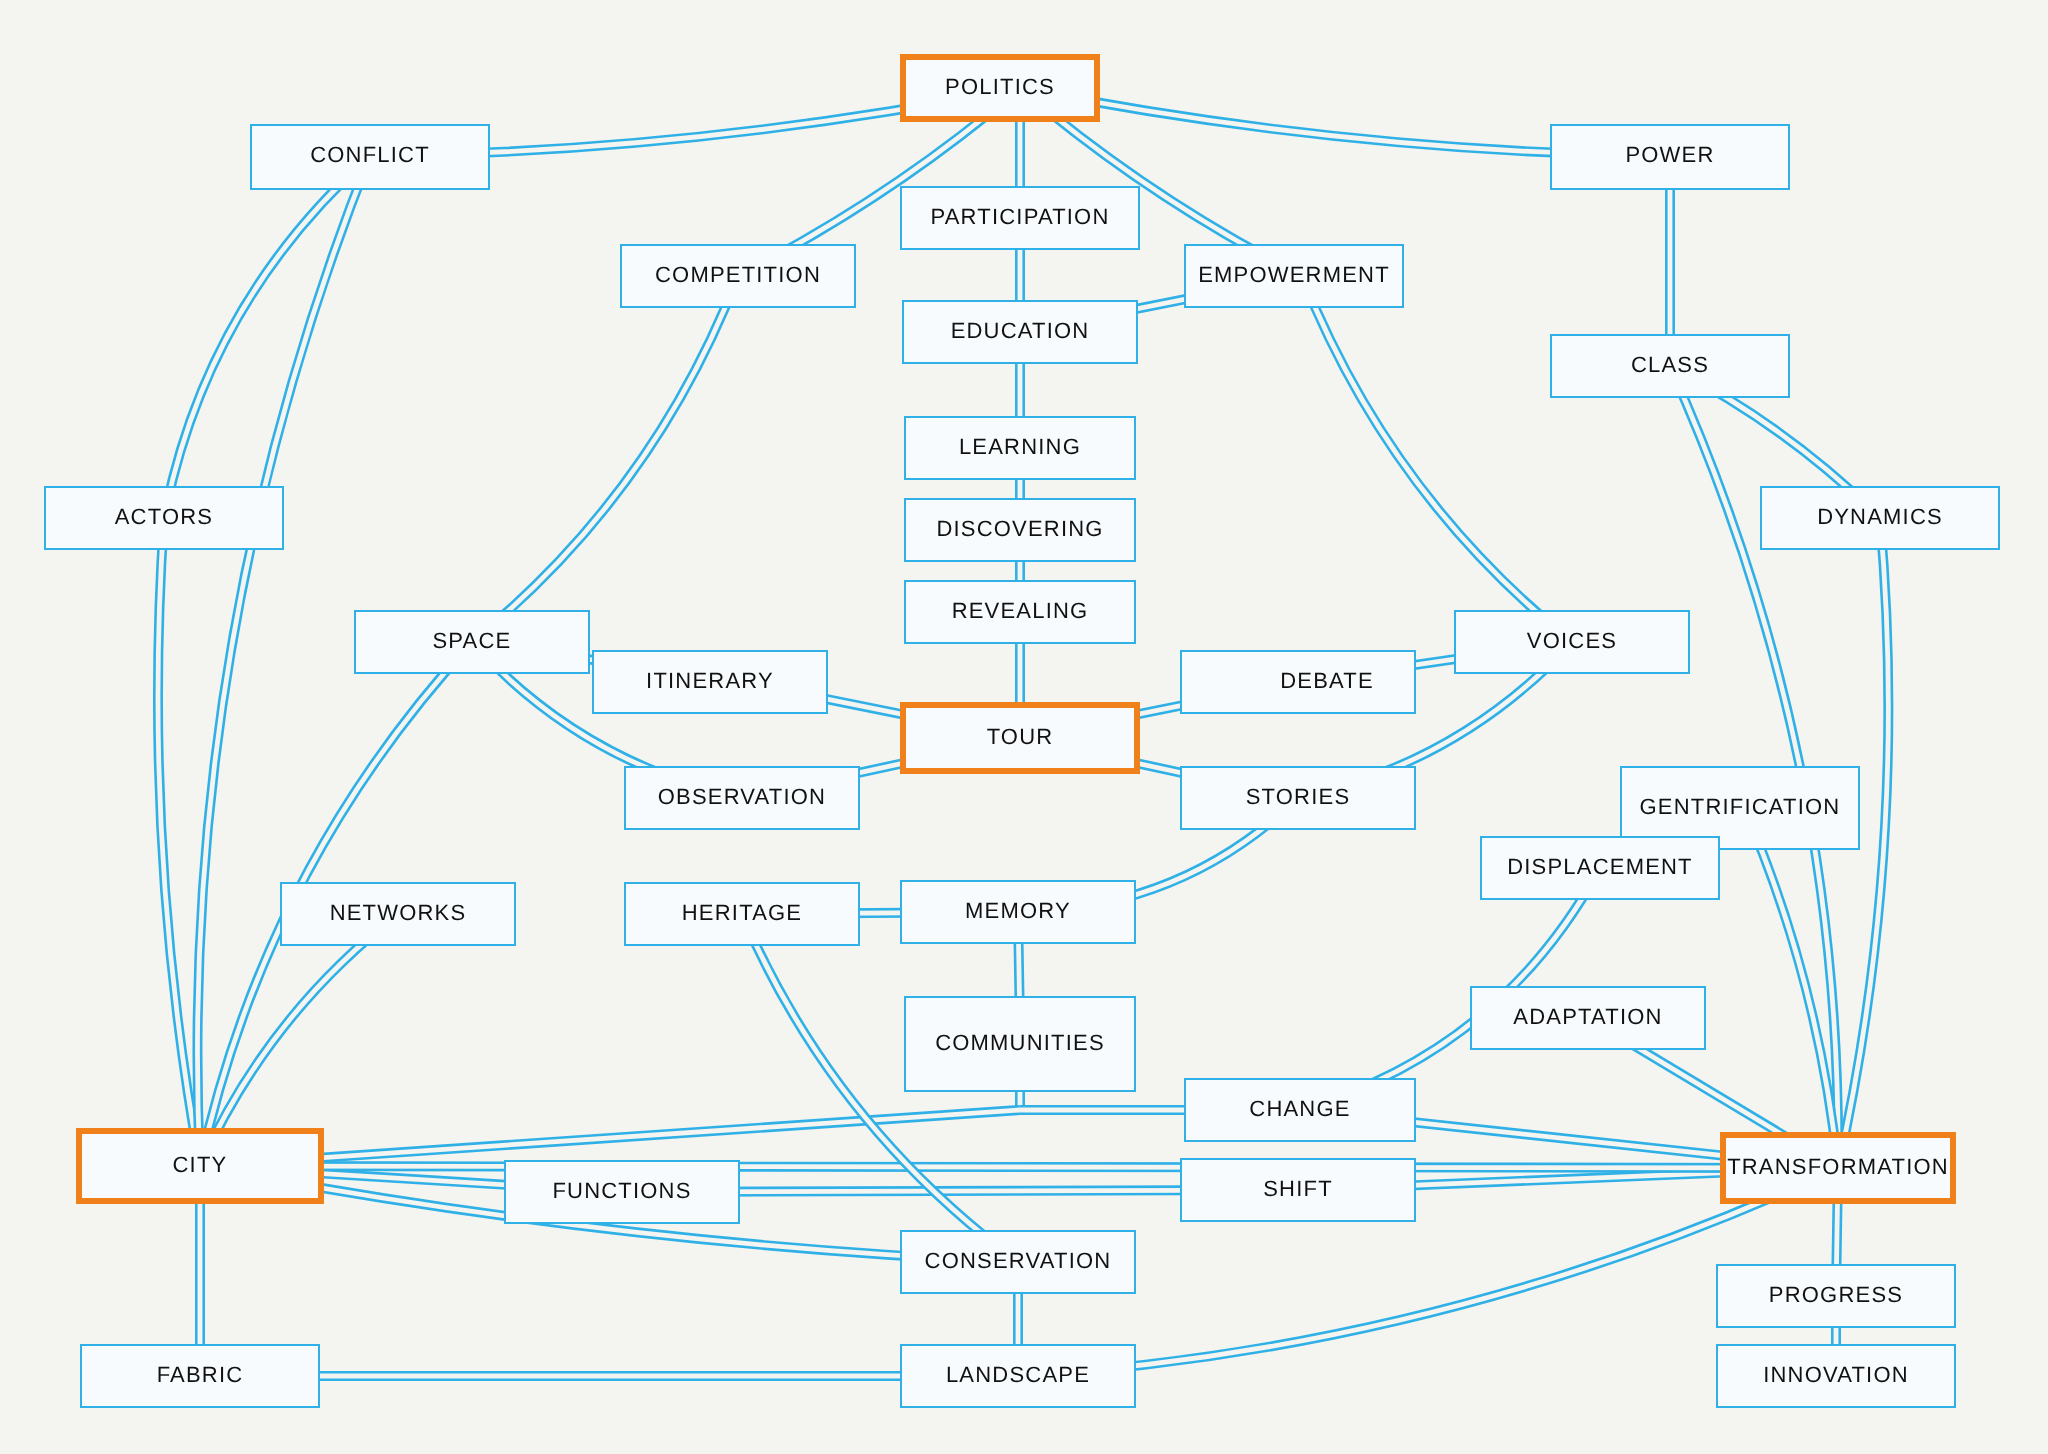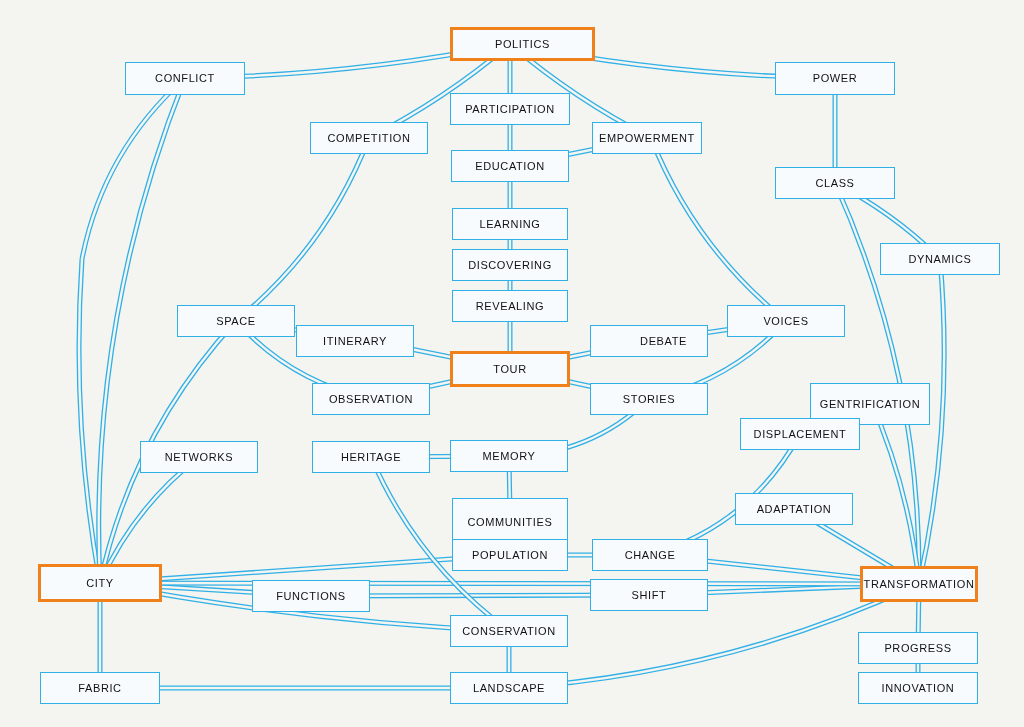--- a/index.html
+++ b/index.html
@@ -137,21 +137,21 @@
       <path d="M 509 688 Q 723.8348726468788 674.772094088657 919 584" fill="none" stroke="#2fb0e6" stroke-width="5"></path>
       <path d="M 509 688 Q 723.8348726468788 674.772094088657 919 584" fill="none" stroke="#f4f4f1" stroke-width="2.4"></path>
       <path d="M 509 631 Q 509 659.5 509 688" fill="none" stroke="#2fb0e6" stroke-width="5"></path>
       <path d="M 509 631 Q 509 659.5 509 688" fill="none" stroke="#f4f4f1" stroke-width="2.4"></path>
       <path d="M 371 457 Q 416.49506962731397 562.6418413300613 509 631" fill="none" stroke="#2fb0e6" stroke-width="5"></path>
       <path d="M 371 457 Q 416.49506962731397 562.6418413300613 509 631" fill="none" stroke="#f4f4f1" stroke-width="2.4"></path>
       <path d="M 100 583 Q 302.75160812918983 621.8977557325285 509 631" fill="none" stroke="#2fb0e6" stroke-width="5"></path>
       <path d="M 100 583 Q 302.75160812918983 621.8977557325285 509 631" fill="none" stroke="#f4f4f1" stroke-width="2.4"></path>
     </svg>
   <div id="node-layer">
-      <div class="node primary" style="left: 450px; top: 27px; width: 145px; height: 34px;">
+      <div class="node primary" style="left: 450px; top: 27px; width: 100px; height: 34px;">
         <span>POLITICS</span>
       </div>
       <div class="node" style="left: 125px; top: 61.5px; width: 120px; height: 33px;">
         <span>CONFLICT</span>
       </div>
       <div class="node" style="left: 775px; top: 61.5px; width: 120px; height: 33px;">
         <span>POWER</span>
       </div>
       <div class="node" style="left: 450px; top: 93px; width: 120px; height: 32px;">
         <span>PARTICIPATION</span>
@@ -164,20 +164,23 @@
       </div>
       <div class="node" style="left: 451px; top: 150px; width: 118px; height: 32px;">
         <span>EDUCATION</span>
       </div>
       <div class="node" style="left: 775px; top: 167px; width: 120px; height: 32px;">
         <span>CLASS</span>
       </div>
       <div class="node" style="left: 452px; top: 208px; width: 116px; height: 32px;">
         <span>LEARNING</span>
       </div>
+      <div class="node" style="left: 22px; top: 243px; width: 120px; height: 32px;">
+        <span>ACTORS</span>
+      </div>
       <div class="node" style="left: 880px; top: 243px; width: 120px; height: 32px;">
         <span>DYNAMICS</span>
       </div>
       <div class="node" style="left: 452px; top: 249px; width: 116px; height: 32px;">
         <span>DISCOVERING</span>
       </div>
       <div class="node" style="left: 452px; top: 290px; width: 116px; height: 32px;">
         <span>REVEALING</span>
       </div>
       <div class="node" style="left: 177px; top: 305px; width: 118px; height: 32px;">
@@ -214,23 +217,20 @@
         <span>HERITAGE</span>
       </div>
       <div class="node" style="left: 450px; top: 440px; width: 118px; height: 32px;">
         <span>MEMORY</span>
       </div>
       <div class="node" style="left: 735px; top: 493px; width: 118px; height: 32px;">
         <span>ADAPTATION</span>
       </div>
       <div class="node" style="left: 452px; top: 498px; width: 116px; height: 48px;">
         <span>COMMUNITIES</span>
-      </div>
-      <div class="node" style="left: 452px; top: 539px; width: 116px; height: 32px;">
-        <span>POPULATION</span>
       </div>
       <div class="node" style="left: 592px; top: 539px; width: 116px; height: 32px;">
         <span>CHANGE</span>
       </div>
       <div class="node primary" style="left: 38px; top: 564px; width: 124px; height: 38px;">
         <span>CITY</span>
       </div>
       <div class="node primary" style="left: 860px; top: 566px; width: 118px; height: 36px;">
         <span>TRANSFORMATION</span>
       </div>

